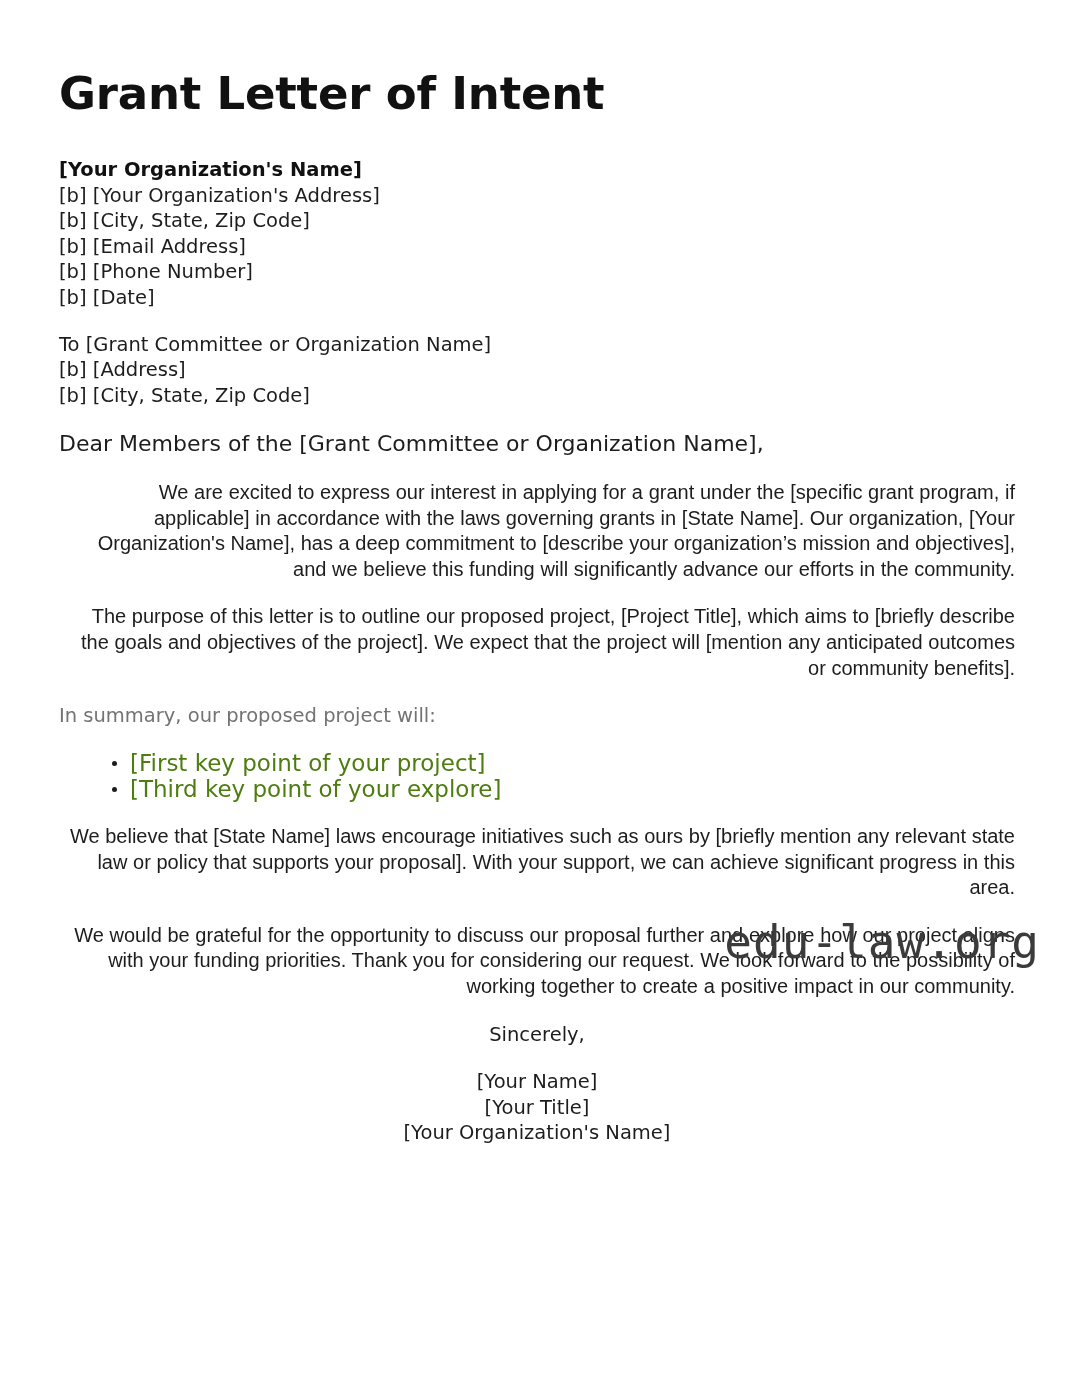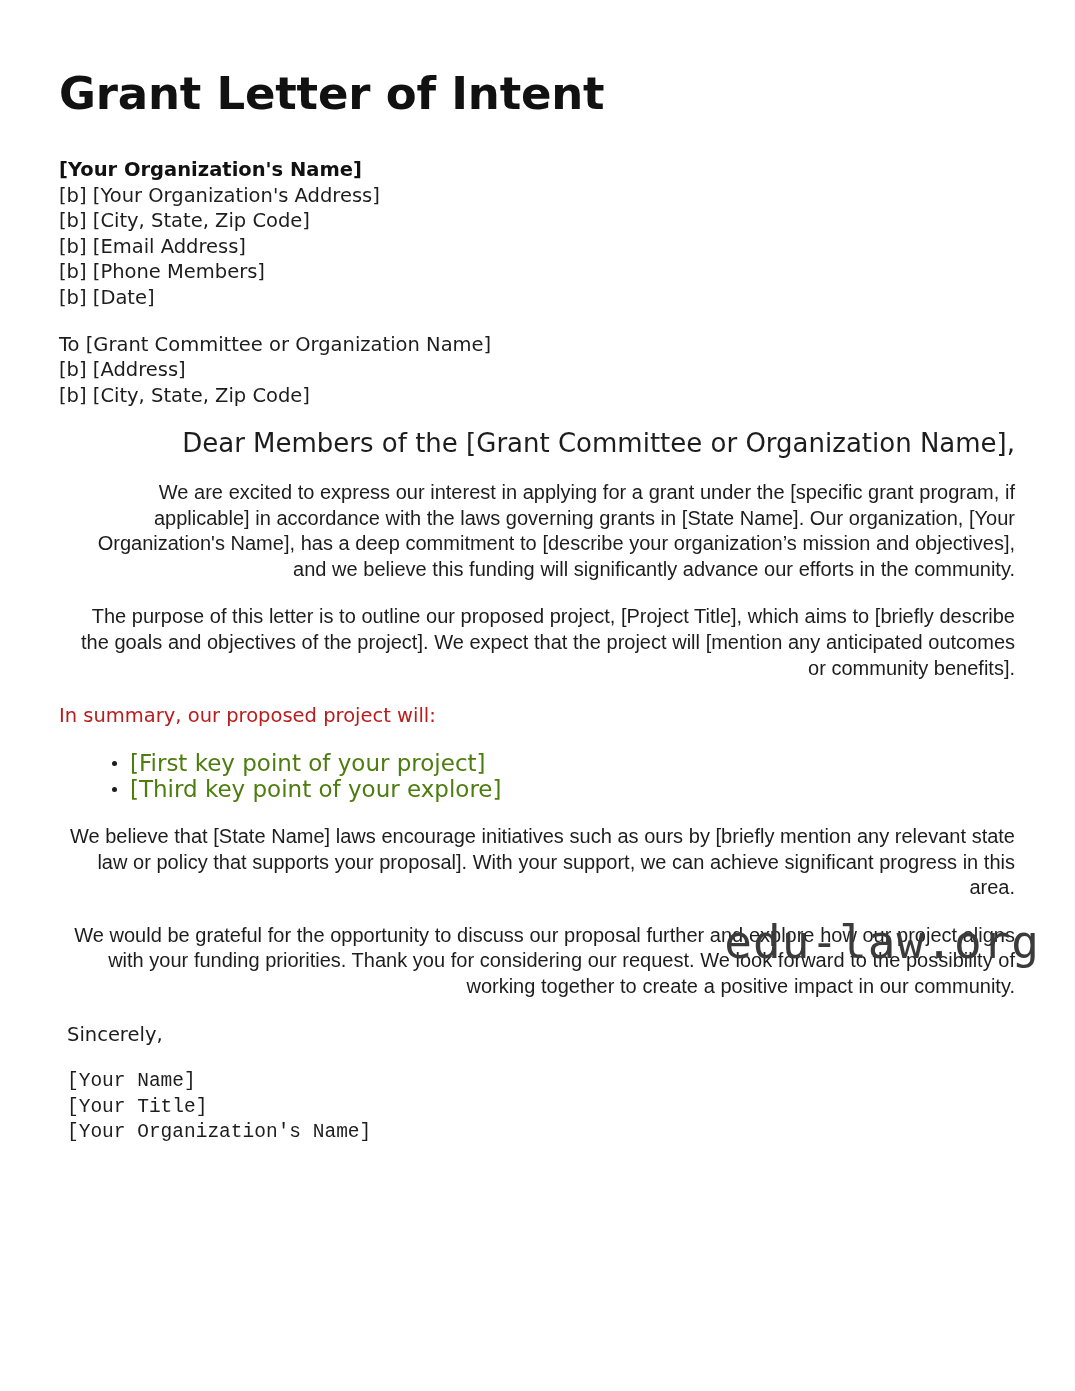--- a/index.html
+++ b/index.html
@@ -73,32 +73,31 @@
     line-height: 25.6px;
     color: #1d1d1d;
     margin: 0 0 22px 0;
     width: 956px;
     text-align: right;
     word-spacing: 0.1px;
   }
 
   .salutation {
     font-family: "DejaVu Sans", sans-serif;
-    font-size: 26px;
+    font-size: 22px;
     line-height: 25.6px;
     color: #1d1d1d;
     margin: 0 0 23px 0;
-    text-align: right;
   }
 
   .lead-in {
     font-family: "DejaVu Sans", sans-serif;
     font-size: 19.5px;
     line-height: 26px;
-    color: #b91c1c;
+    color: #737373;
     margin: 0 0 21px 0;
   }
 
   .bullets {
     font-family: "DejaVu Sans", sans-serif;
     font-size: 23px;
     line-height: 26px;
     color: #4d7c0f;
     margin: 0 0 22px 0;
     padding: 0 0 0 53px;
@@ -118,27 +117,27 @@
     height: 5px;
     border-radius: 50%;
     background: #1d1d1d;
   }
 
   .closing {
     font-family: "DejaVu Sans", sans-serif;
     font-size: 19.5px;
     line-height: 25.6px;
     color: #1d1d1d;
-    margin: 8px;
+    margin: 16px;
+    text-align: center;
   }
   .closing .line { white-space: nowrap; }
 
   .sig-block {
     margin-top: 22px;
-    font-family: Liberation Mono, monospace;
   }
 
   .watermark {
     position: absolute;
     right: 35px;
     bottom: 18px;
     font-family: "DejaVu Sans Mono", "Liberation Mono", monospace;
     font-size: 46px;
     line-height: 52px;
     letter-spacing: 1px;
@@ -153,21 +152,21 @@
 <div class="page">
   <div class="content">
 
     <h1 class="doc-title">Grant Letter of Intent</h1>
 
     <div class="addr-block">
       <div class="line strong">[Your Organization's Name]</div>
       <div class="line">[b] [Your Organization's Address]</div>
       <div class="line">[b] [City, State, Zip Code]</div>
       <div class="line">[b] [Email Address]</div>
-      <div class="line">[b] [Phone Members]</div>
+      <div class="line">[b] [Phone Number]</div>
       <div class="line">[b] [Date]</div>
     </div>
 
     <div class="gap-sm"></div>
 
     <div class="addr-block">
       <div class="line">To [Grant Committee or Organization Name]</div>
       <div class="line">[b] [Address]</div>
       <div class="line">[b] [City, State, Zip Code]</div>
     </div>

